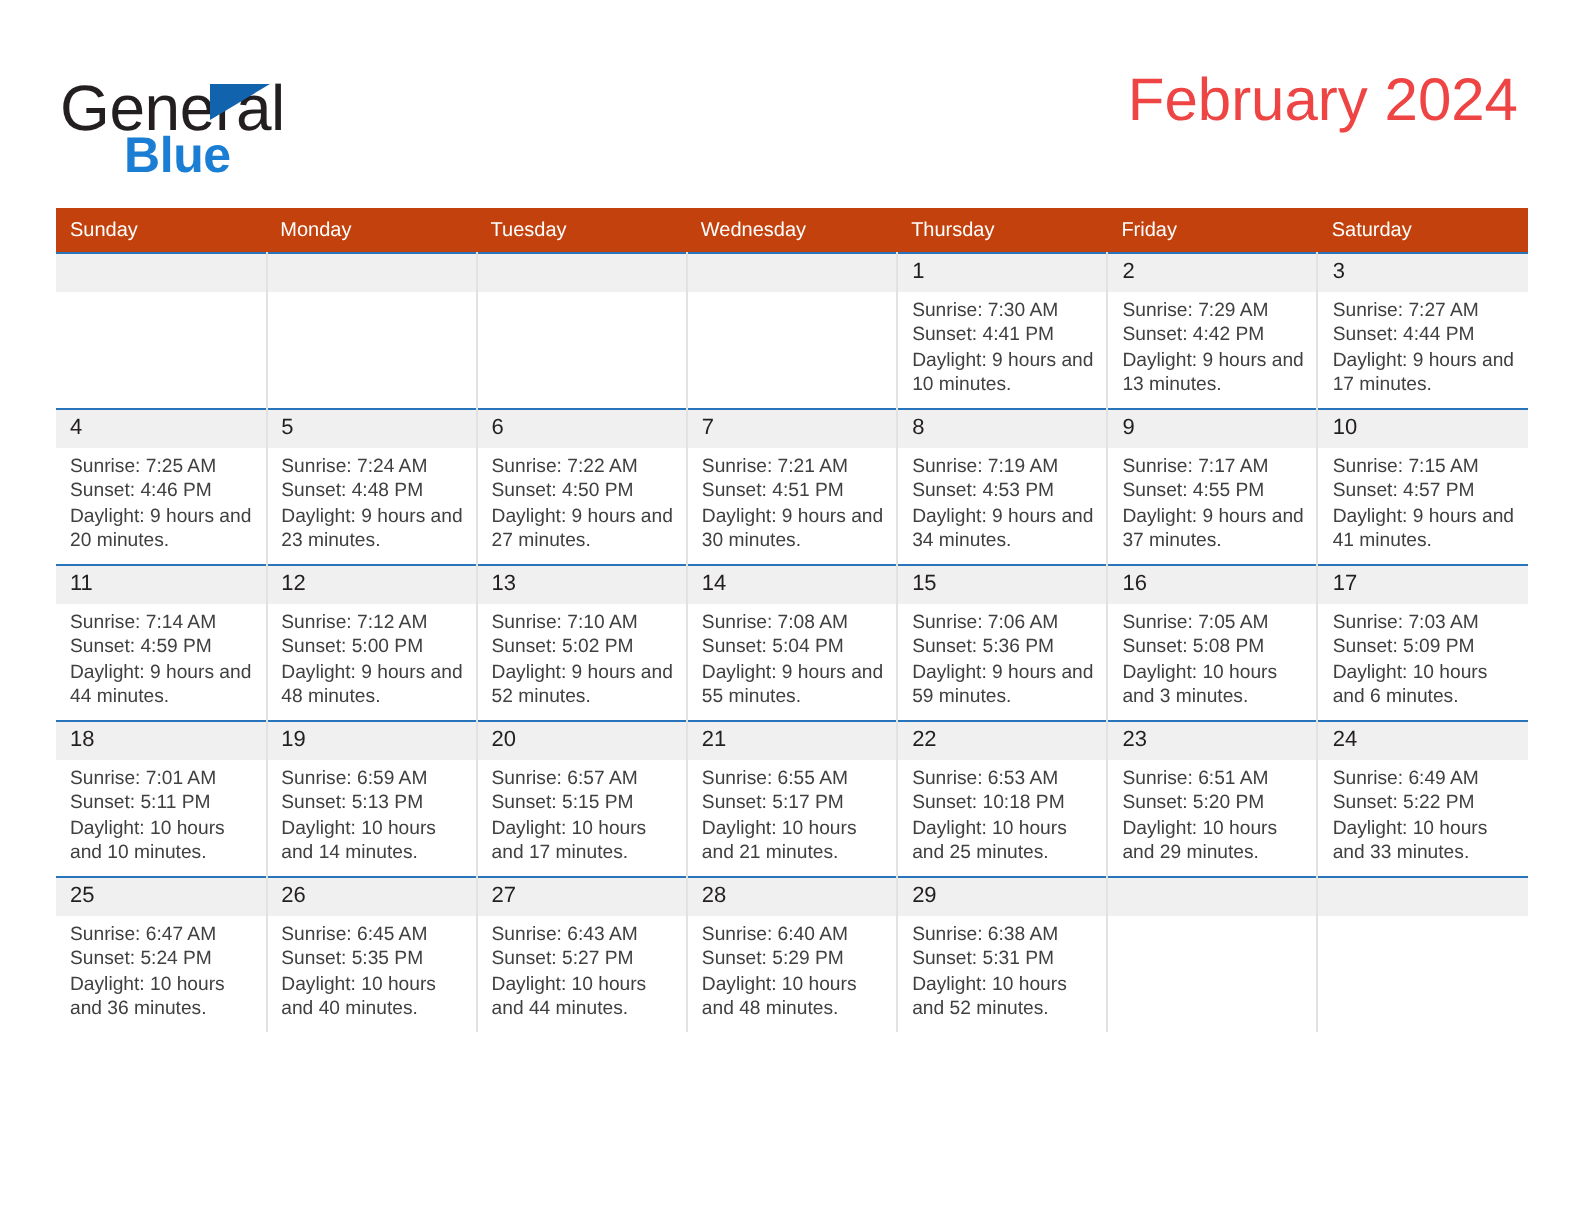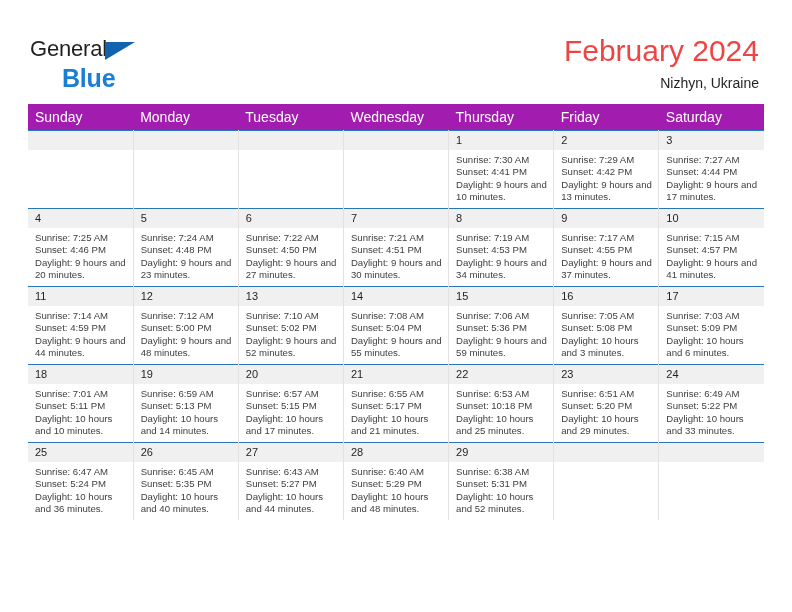--- a/index.html
+++ b/index.html
@@ -34,21 +34,21 @@
   .brand {
     position: absolute;
     left: 30px;
     top: 38px;
     line-height: 1;
     user-select: none;
   }
   .brand-row1 {
     position: relative;
     display: block;
-    font-size: 22px;
+    font-size: 32px;
     color: #231f20;
     letter-spacing: -0.2px;
     height: 27px;
   }
   .brand-triangle {
     position: absolute;
     left: 75px;
     top: 4px;
     width: 0;
     height: 0;
@@ -88,23 +88,23 @@
   .calendar {
     position: absolute;
     left: 28px;
     top: 104px;
     width: 736px;
     border-collapse: collapse;
     table-layout: fixed;
   }
 
   .calendar th {
-    background: #a21caf;
+    background: #c2410c;
     color: #ffffff;
-    font-size: 14px;
+    font-size: 10px;
     font-weight: normal;
     text-align: left;
     padding: 5px 0 5px 7px;
     height: 12px;
     border: none;
   }
 
   .calendar td {
     vertical-align: top;
     padding: 0;
@@ -153,21 +153,20 @@
     <div class="brand">
       <span class="brand-row1">
         <span>General</span>
         <span class="brand-triangle"></span>
       </span>
       <span class="brand-row2">Blue</span>
     </div>
 
     <div class="title-block">
       <div class="cal-title">February 2024</div>
-      <div class="cal-subtitle">Nizhyn, Ukraine</div>
     </div>
 
   </div>
 
   <table class="calendar">
     <thead>
       <tr id="weekday-row">
           <th>Sunday</th>
           <th>Monday</th>
           <th>Tuesday</th>

